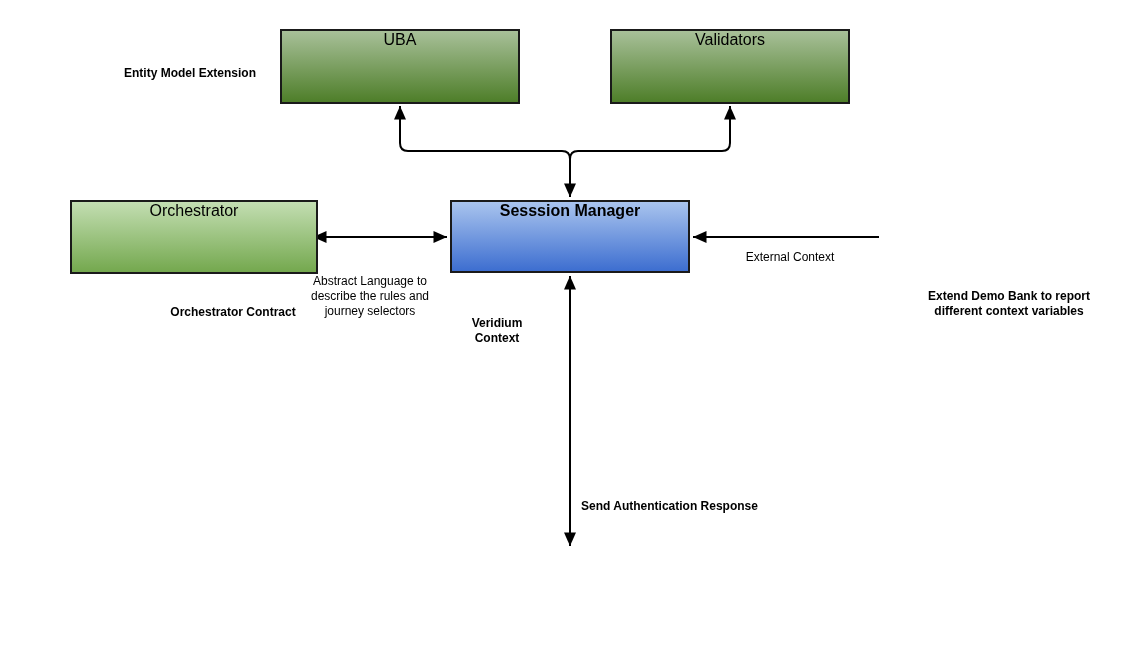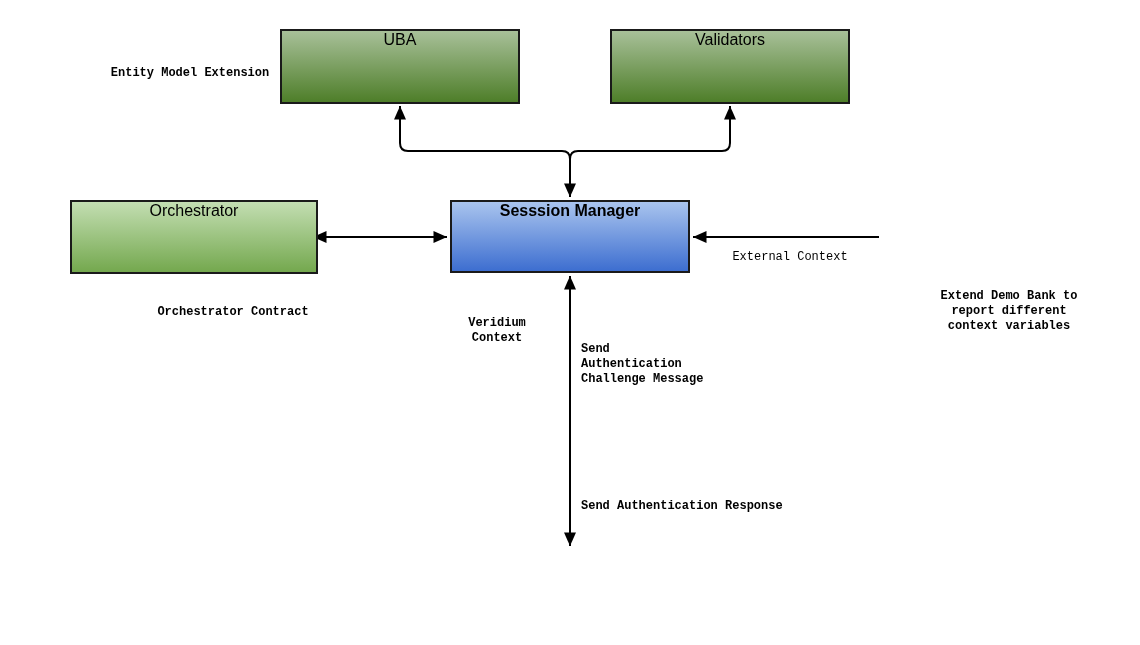--- a/index.html
+++ b/index.html
@@ -42,21 +42,20 @@
   .n-validators  { left: 610px; top: 29px;  width: 240px; height: 75px; }
   .n-orch        { left: 70px;  top: 200px; width: 248px; height: 74px; }
   .n-sm          { left: 450px; top: 200px; width: 240px; height: 73px; font-weight: bold; }
   .n-ext         { left: 880px; top: 200px; width: 240px; height: 74px; }
   .n-mobile      { left: 450px; top: 549px; width: 240px; height: 75px; }
 
   .lbl {
     position: absolute;
     font-size: 12px;
     line-height: 15px;
-    font-family: Liberation Mono, monospace;
   }
   .lbl.bold { font-weight: bold; }
   .lbl.center { text-align: center; }
 
   .l-entity   { left: 110px; top: 66px;  width: 160px; }
   .l-orchctr  { left: 153px; top: 305px; width: 160px; }
   .l-abstract { left: 304px; top: 274px; width: 132px; }
   .l-veridium { left: 462px; top: 292px; width: 70px; margin-top: 24px;  }
   .l-extctx   { left: 730px; top: 250px; width: 120px; }
   .l-extend   { left: 924px; top: 289px; width: 170px; }
@@ -101,24 +100,24 @@
   <div class="node node-blue n-sm">
     <span>Sesssion Manager</span>
   </div>
 
 
 
   <div class="lbl bold center l-entity">Entity Model Extension</div>
 
   <div class="lbl bold center l-orchctr">Orchestrator Contract</div>
 
+  <div class="lbl center l-abstract">Abstract Language to describe the rules and journey selectors</div>
 
   <div class="lbl bold center l-veridium">Veridium Context</div>
 
   <div class="lbl center l-extctx">External Context</div>
 
   <div class="lbl bold center l-extend">Extend Demo Bank to report different context variables</div>
 
-  <div class="lbl bold l-challenge">Send Authentication Challenge Message</div>
 
   <div class="lbl bold l-response">Send Authentication Response</div>
 
 </div>
 
 </body></html>

